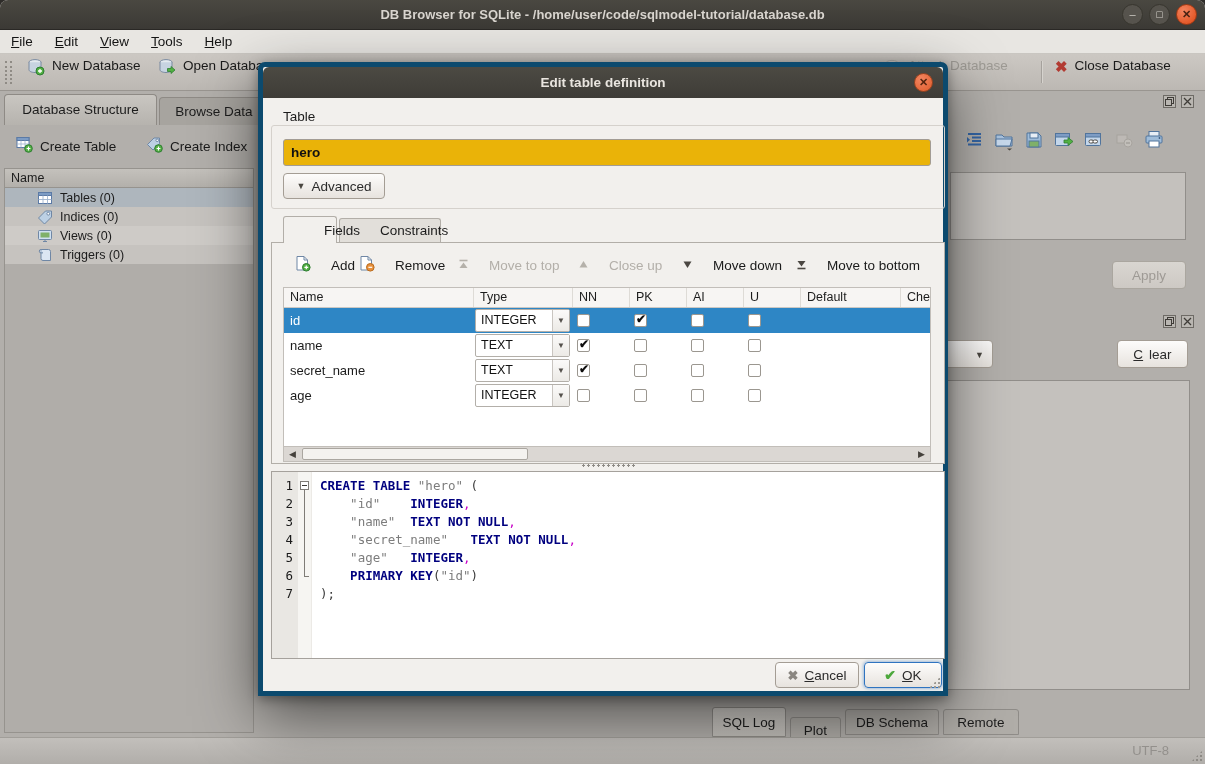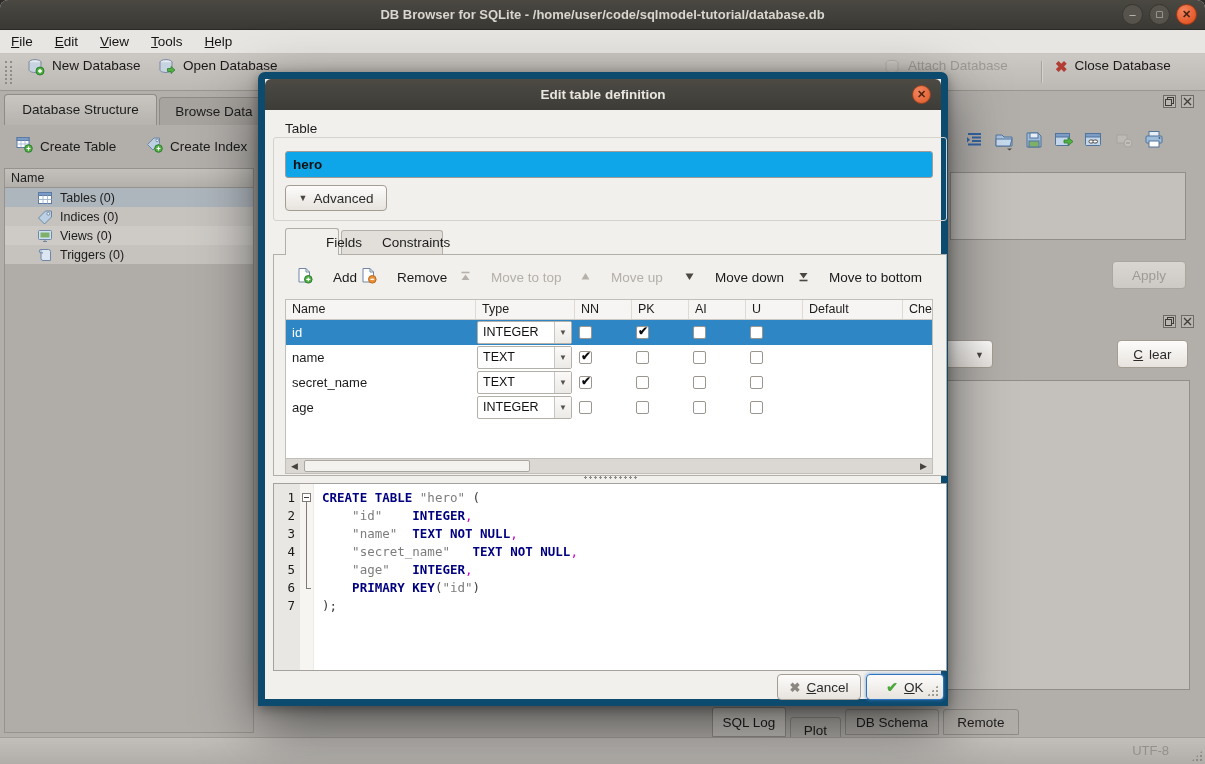--- a/index.html
+++ b/index.html
@@ -80,36 +80,36 @@
   .btab.active { background:linear-gradient(#cfccc7,#c2bfba); }
   .btab.inactive { background:#b0ada8; }
   .statusbar { position:absolute; left:0; top:737px; width:1205px; height:27px;
           background:linear-gradient(#c2bfbb,#b1aeaa); border-top:1px solid #a19e99; }
   .enc { position:absolute; right:36px; top:5px; font-size:13px; color:#93908c; }
   .grip { position:absolute; right:2px; bottom:2px; width:12px; height:12px;
           background-image:radial-gradient(circle, #8d8a85 1px, transparent 1.3px);
           background-size:4px 4px; clip-path:polygon(100% 0, 100% 100%, 0 100%); }
 
   
-  .dialog { position:absolute; left:258px; top:72px; width:690px; height:634px;
-            background:#f2f0ed; border:7px solid #0c4a6e; border-radius:7px 7px 0 0;
+  .dialog { position:absolute; left:258px; top:62px; width:690px; height:634px;
+            background:#f2f0ed; border:5px solid #0c4a6e; border-radius:7px 7px 0 0;
             box-shadow:0 20px 60px rgba(0,0,0,.55), 0 3px 12px rgba(0,0,0,.35); }
   .dtitle { position:absolute; left:0; top:0; width:100%; height:31px;
             background:linear-gradient(#4c4a43,#3e3c37); border-radius:6px 6px 0 0; }
   .dtitle .txt { position:absolute; inset:0; text-align:center; line-height:31px;
             font-weight:bold; font-size:13.5px; color:#e9e5df; }
   .dclose { position:absolute; right:10px; top:6px; width:19px; height:19px;
             border-radius:50%; background:radial-gradient(circle at 35% 30%, #f38560, #de5b2a);
             border:1px solid #9c4420; color:#57250f; font-weight:bold; font-size:11px;
             line-height:17px; text-align:center; }
   .dlabel { position:absolute; font-size:13.5px; color:#1c1c1c; }
   .groupbox { position:absolute; left:8px; top:58px; width:674px; height:84px;
             border:1px solid #d5d1cc; border-radius:3px; }
   .name-input { position:absolute; left:20px; top:72px; width:648px; height:27px;
-            background:#0ea5e9; border:1px solid #a29c94; border-radius:3px;
+            background:#eab308; border:1px solid #a29c94; border-radius:3px;
             font-family:"Liberation Sans",sans-serif; font-weight:bold; font-size:13.5px;
             padding:3px 7px; color:#111; }
   .adv-btn { position:absolute; left:20px; top:106px; width:102px; height:26px; }
   .dtab { position:absolute; font-size:13.5px; text-align:center;
             border:1px solid #b2aea8; border-bottom:none; border-radius:3px 3px 0 0;padding-left:40px; }
   .dtab.active { left:20px; top:149px; width:54px; height:27px; line-height:27px;
             background:#f2f0ed; z-index:2; }
   .dtab.inactive { left:76px; top:151px; width:102px; height:25px; line-height:24px;
             background:#e2dfda; }
   .tabpanel { position:absolute; left:8px; top:175px; width:674px; height:222px;
@@ -443,21 +443,21 @@
             <span><svg width="11" height="11" viewBox="0 0 11 11">
                 <path d="M1.5 1.5h8" stroke="#b5b1aa" stroke-width="1.6"></path>
                 <path d="M5.5 3.5L9.5 9h-8z" fill="#b5b1aa"></path>
               </svg></span>
             <span>Move to top</span>
           </div>
           <div class="fa-btn disabled" style="left: 306px;">
             <span><svg width="11" height="11" viewBox="0 0 11 11">
                 <path d="M5.5 2L9.5 8.5h-8z" fill="#b5b1aa"></path>
               </svg></span>
-            <span>Move up</span>
+            <span>Close up</span>
           </div>
           <div class="fa-btn" style="left: 410px;">
             <span><svg width="11" height="11" viewBox="0 0 11 11">
                 <path d="M5.5 9L1.5 2.5h8z" fill="#4b4742"></path>
               </svg></span>
             <span>Move down</span>
           </div>
           <div class="fa-btn" style="left: 524px;">
             <span><svg width="11" height="11" viewBox="0 0 11 11">
                 <path d="M1.5 9.5h8" stroke="#4b4742" stroke-width="1.6"></path>

